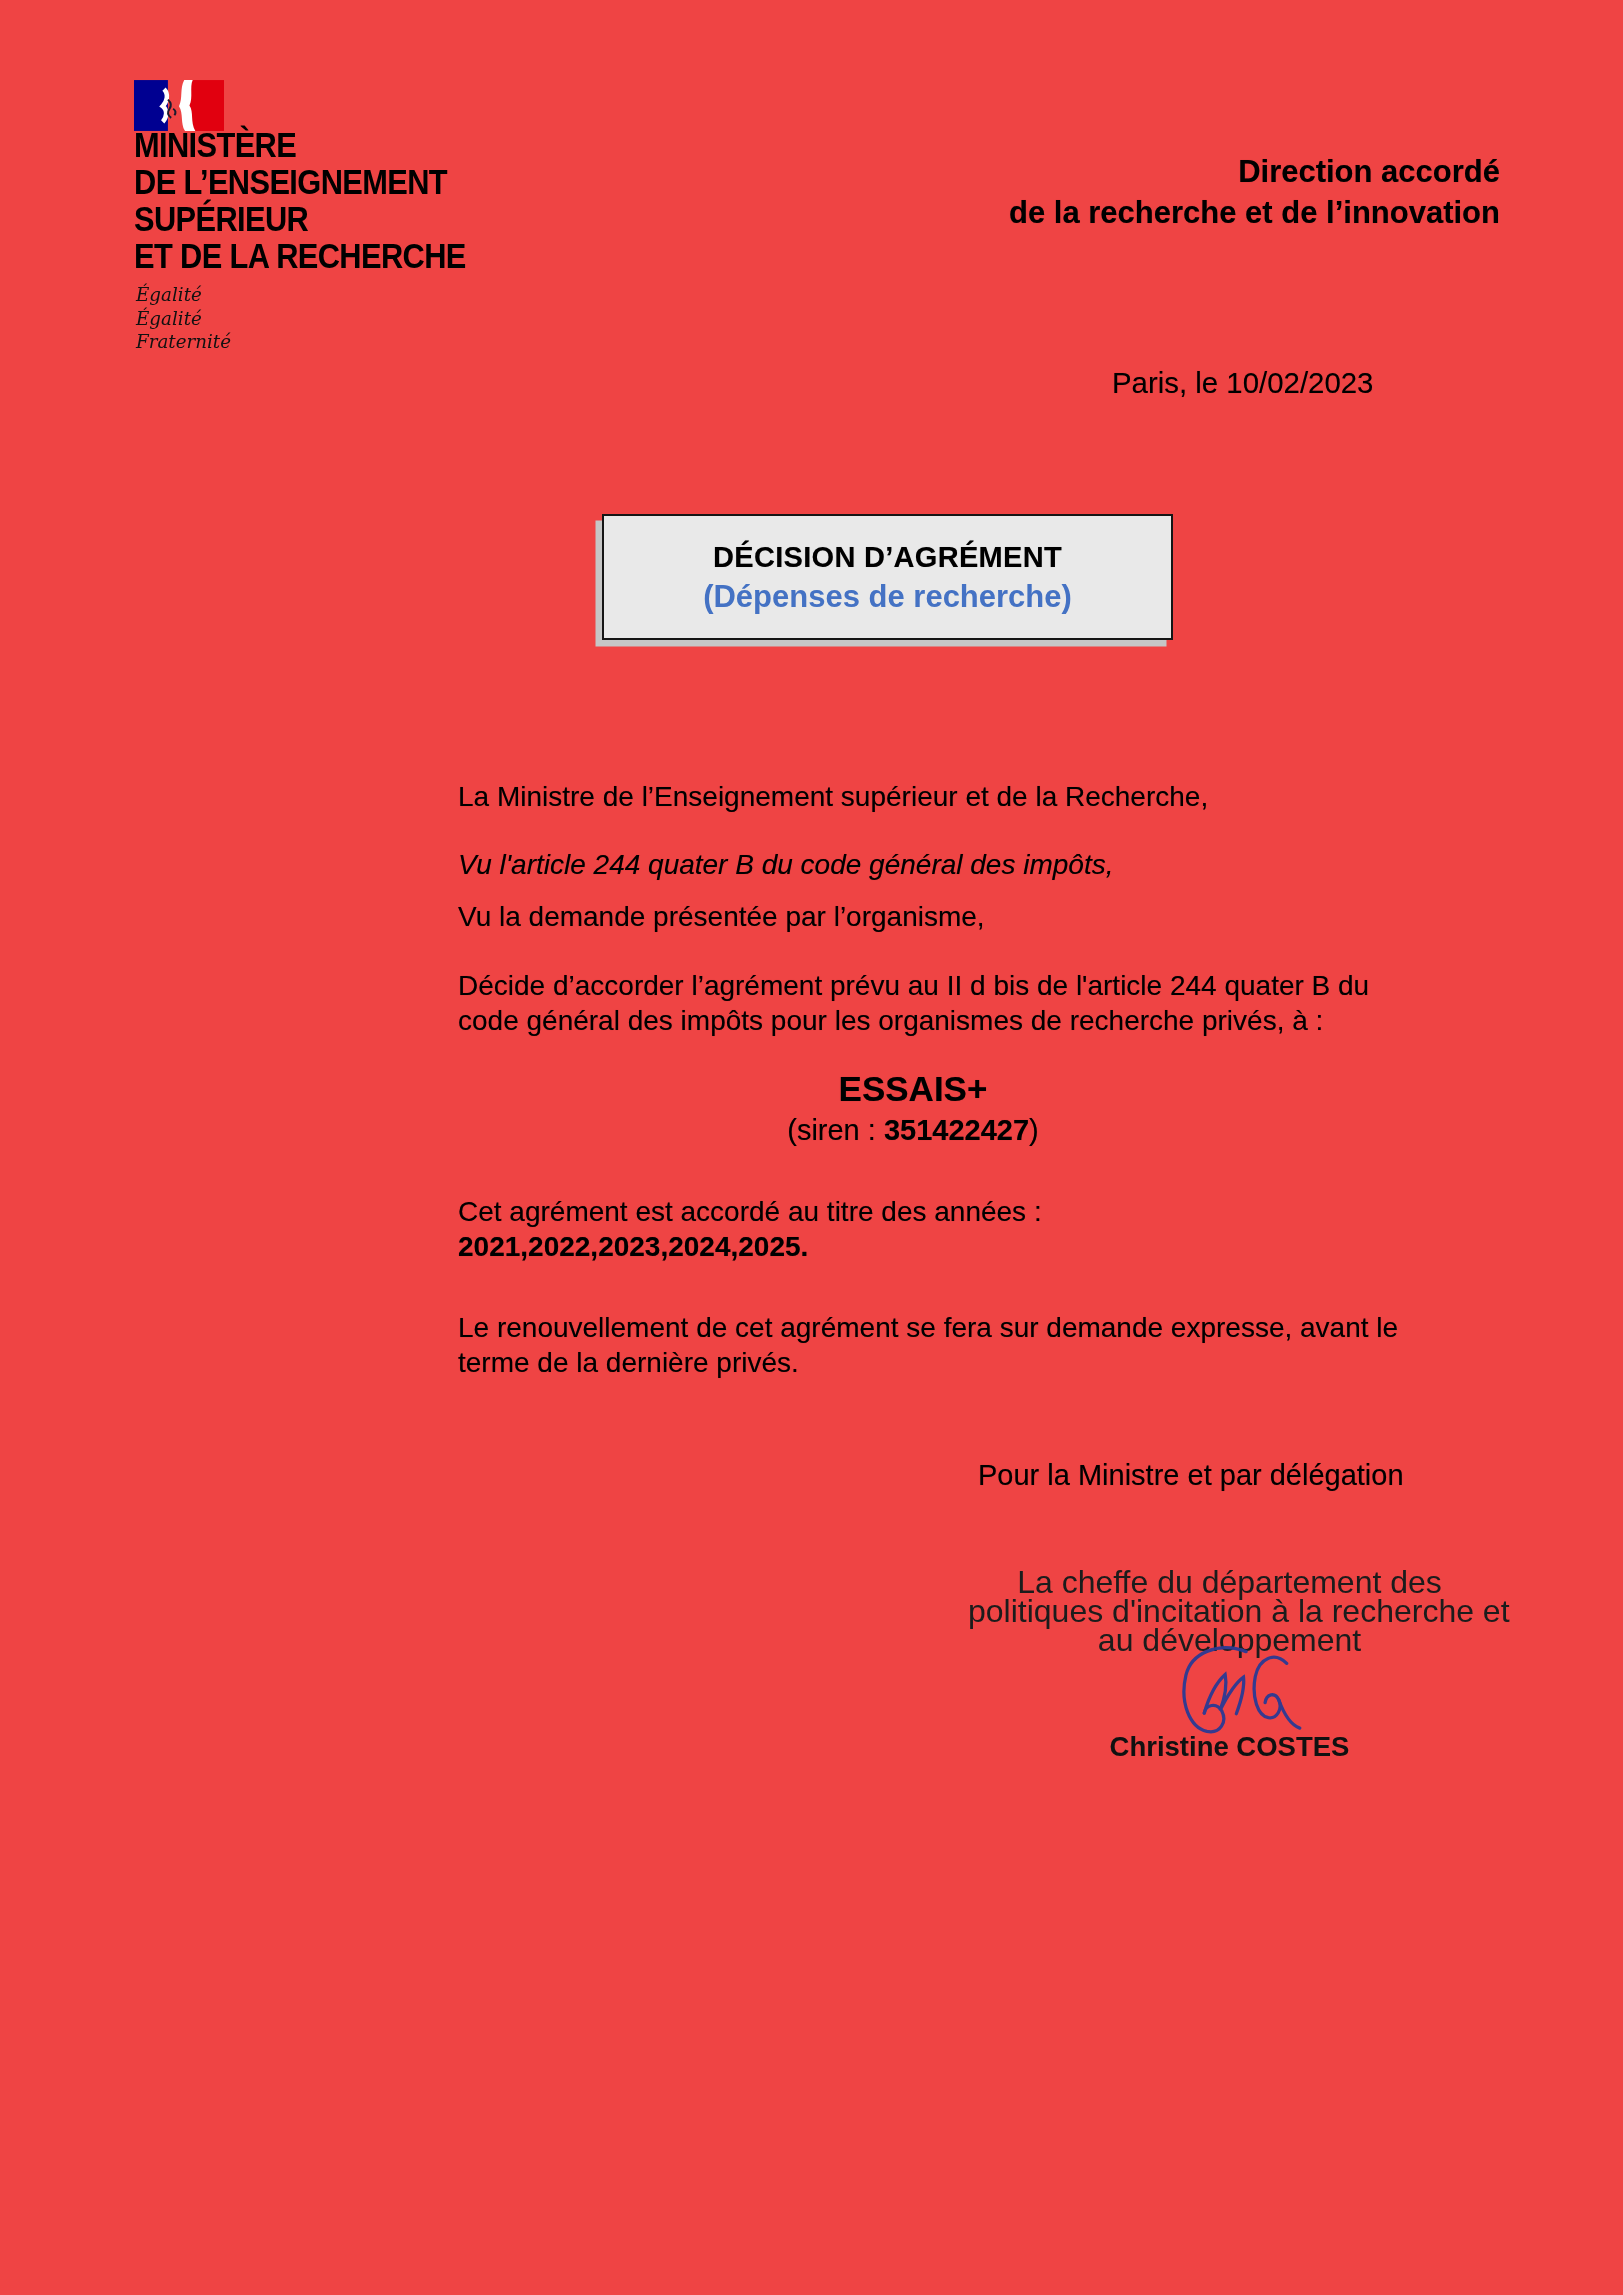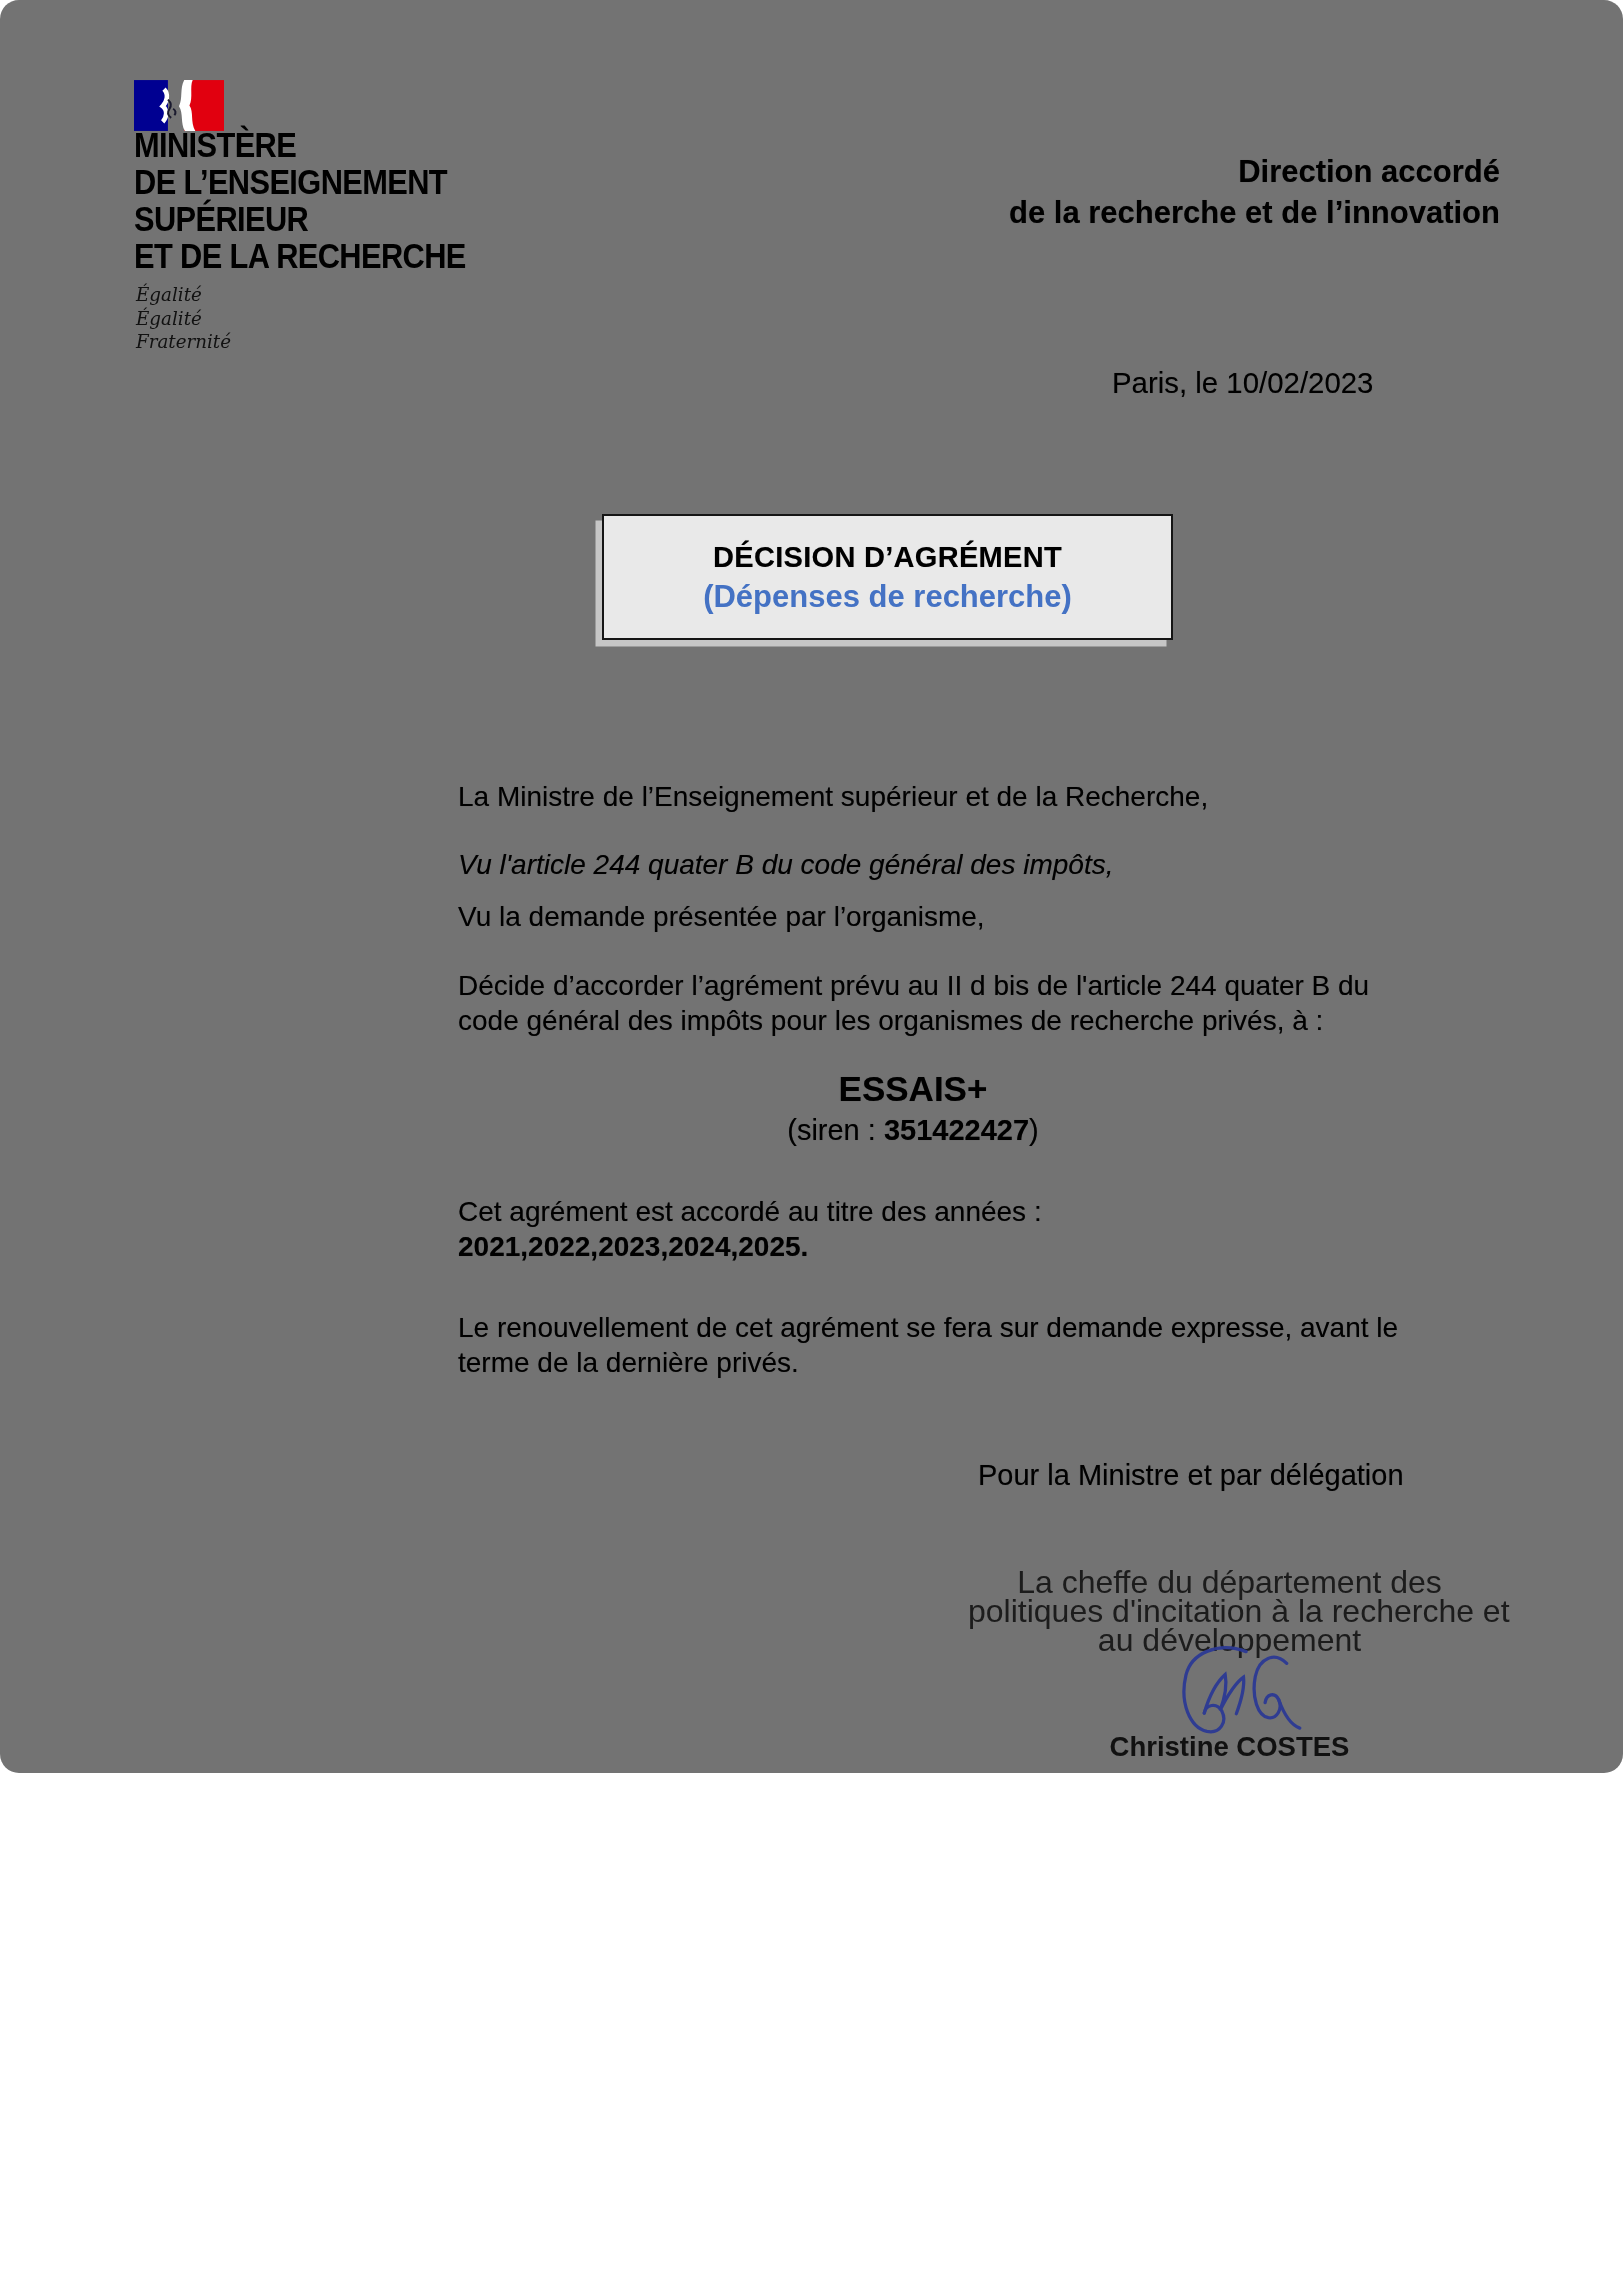--- a/index.html
+++ b/index.html
@@ -1,24 +1,23 @@
 <!DOCTYPE html>
 <html style="font-size:10.5px"><head>
 <meta charset="utf-8">
 <style>
   html,body{margin:0;padding:0;background:#ffffff;}
   .page{
     position:relative;
     width:1623px;
-    height:1773px;
-    background:#737373;
+    height:2295px;
+    background:#ef4444;
     font-family:"Liberation Sans", sans-serif;
     color:#000;
     overflow:hidden;
-    border-radius:19px;
   }
   .abs{position:absolute;}
   .soft{text-shadow:0 0 0.7px rgba(0,0,0,0.35);}
 
   
   .flag{left:134px;top:80px;width:90px;height:51px;}
   .ministry{
     left:134px;top:126px;
     font-weight:bold;font-size:35px;line-height:37px;
     letter-spacing:-0.7px;

